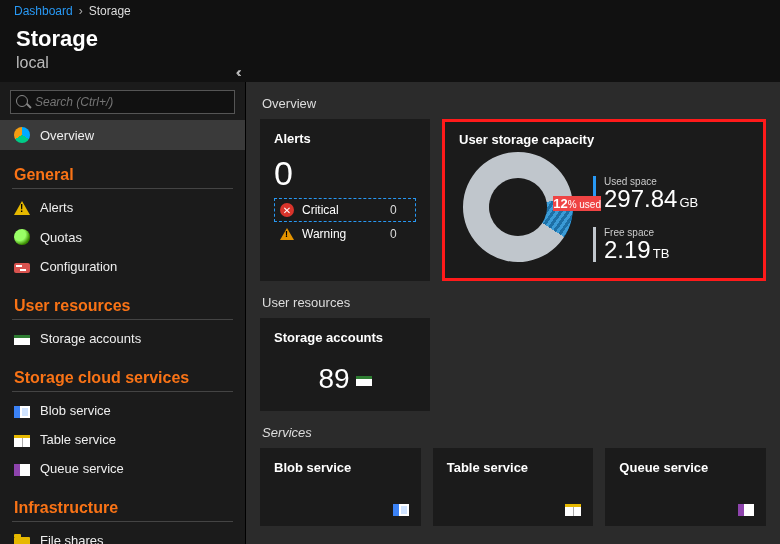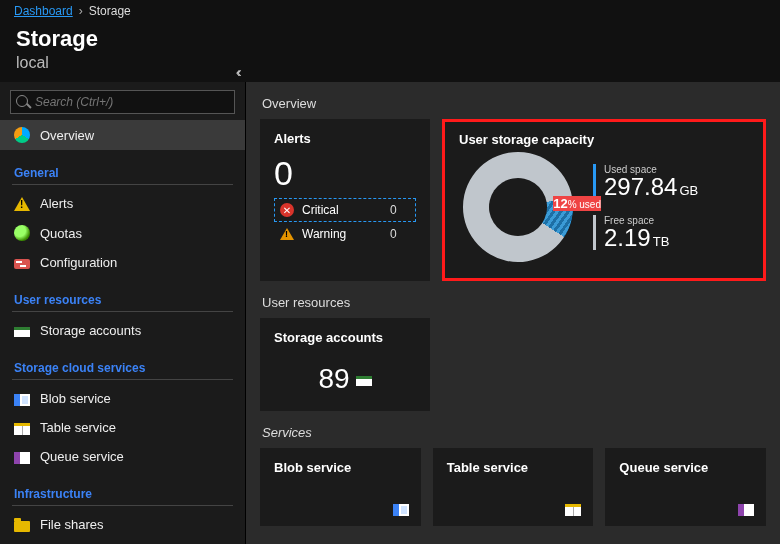--- a/index.html
+++ b/index.html
@@ -1,20 +1,20 @@
 <!DOCTYPE html>
 <html><head>
 <meta charset="utf-8">
 <style>
   * { box-sizing: border-box; margin: 0; padding: 0; }
   html, body { width: 780px; height: 544px; background: #111; color: #fff; font-family: "Segoe UI", Arial, sans-serif; font-size: 13px; overflow: hidden; }
 
   
   .crumbs { height: 22px; padding: 3px 14px; font-size: 12px; display: flex; align-items: center; gap: 6px; background:#111; }
-  .crumbs .link { color: #2899f5; cursor: pointer; text-decoration: underline; }
+  .crumbs .link { color: #2899f5; cursor: pointer; }
   .crumbs .sep { color: #aaa; }
   .crumbs .cur { color: #ddd; }
 
   
   .hdr { padding: 4px 16px 10px 16px; }
   .hdr h1 { font-size: 22px; font-weight: 600; }
   .hdr .sub { font-size: 16px; color: #bbb; margin-top: 2px; }
 
   
   .layout { display: flex; height: calc(544px - 22px - 50px); }
@@ -24,21 +24,21 @@
   
   .search-wrap { position: relative; padding: 8px 10px 6px 10px; }
   .search { width: 100%; background: #111; border: 1px solid #555; color: #ef4444; font-style: italic; padding: 4px 24px; font-size: 12px; }
   .search-icon { position: absolute; left: 16px; top: 13px; width: 12px; height: 12px; border: 1.5px solid #888; border-radius: 50%; }
   .search-icon::after { content:""; position:absolute; width:6px; height:1.5px; background:#888; transform:rotate(45deg); left:9px; top:9px; }
   .collapse { position: absolute; right: 0px; top: -22px; color: #ccc; font-size: 14px; cursor: pointer; padding: 4px 8px; letter-spacing: -6px;}
 
   
   .nav-item { display:flex; align-items:center; gap:10px; padding: 7px 14px; font-size: 13px; color:#eee; cursor:pointer; }
   .nav-item.active { background:#3a3a3a; }
-  .nav-group { padding: 10px 14px 4px; font-size: 12px; font-weight:600; color:#3b82f6; border-bottom:1px solid #444; margin: 6px 12px 4px 12px; padding-left:2px;}
+  .nav-group { padding: 10px 14px 4px; font-size: 16px; font-weight:600; color:#f97316; border-bottom:1px solid #444; margin: 6px 12px 4px 12px; padding-left:2px;}
   .ico { width:16px; height:16px; flex:0 0 16px; display:inline-block; position:relative; }
 
   
   .ico-overview { border-radius:50%; background: conic-gradient(#0af 0 120deg,#0c8 120deg 240deg,#f39c12 240deg 360deg); box-shadow: inset 0 0 0 4px #1b1b1b00; position:relative;}
   .ico-overview::after{ content:""; position:absolute; inset:4px; border-radius:50%; background:#1b1b1b0;}
   .ico-alert { width:0;height:0;border-left:8px solid transparent;border-right:8px solid transparent;border-bottom:14px solid #e6b800; }
   .ico-alert::after{content:"!";position:absolute;left:-2px;top:2px;font-size:10px;color:#000;font-weight:bold;}
   .ico-quota { border-radius:50%; background: radial-gradient(circle at 35% 35%, #9f6 0 40%, #3a8a00 70%); }
   .ico-config { background:#d9534f; height:10px; border-radius:2px; margin-top:3px; position:relative;}
   .ico-config::before,.ico-config::after{content:"";position:absolute;background:#fff;height:2px;width:6px;top:2px;left:2px;}
@@ -65,21 +65,21 @@
   .alerts-count { font-size:34px; font-weight:300; line-height:1; margin-bottom:8px;}
   .alert-row { display:flex; align-items:center; gap:8px; padding:5px 6px; font-size:12px;}
   .alert-row.critical { outline:1px dashed #2899f5; outline-offset:-1px;}
   .alert-dot { width:14px;height:14px;border-radius:50%;display:inline-flex;align-items:center;justify-content:center;font-size:10px;}
   .alert-dot.red { background:#d9342b;color:#fff;}
   .alert-tri { width:0;height:0;border-left:7px solid transparent;border-right:7px solid transparent;border-bottom:12px solid #e59400;position:relative;display:inline-block;}
   .alert-tri::after{content:"!";position:absolute;left:-2px;top:1px;font-size:9px;color:#000;font-weight:bold;}
   .alert-label { flex:1;}
   .alert-val { color:#ddd; width:20px; text-align:left;}
 
-  .capacity-card { flex:1; position:relative; border:3px solid #ff1a1a; display:flex; gap:20px; align-items:center; padding:12px 18px 16px;}
+  .capacity-card { flex:1; position:relative; border:3px solid #ff1a1a; display:flex; gap:20px; align-items:flex-end; padding:12px 18px 16px;}
   .donut-wrap { position:relative; width:110px; height:110px; }
   .donut { width:110px;height:110px;border-radius:50%;
     background: conic-gradient(#0a84d6 0 43.2deg, #4aa3d9 43.2deg 43.2deg, #c0c6cc 43.2deg 360deg);
     position:relative; transform: rotate(80deg);
   }
   .donut::after{content:"";position:absolute;inset:26px;border-radius:50%;background:#1b1b1b;}
   .donut-hatch2{position:absolute;left:0;top:0;width:110px;height:110px;border-radius:50%;
     -webkit-mask: conic-gradient(#000 0 43.2deg, transparent 43.2deg 360deg);
             mask: conic-gradient(#000 0 43.2deg, transparent 43.2deg 360deg);
     background: repeating-linear-gradient(45deg,#1d6fa5 0 3px,#3b9bd6 3px 6px);

